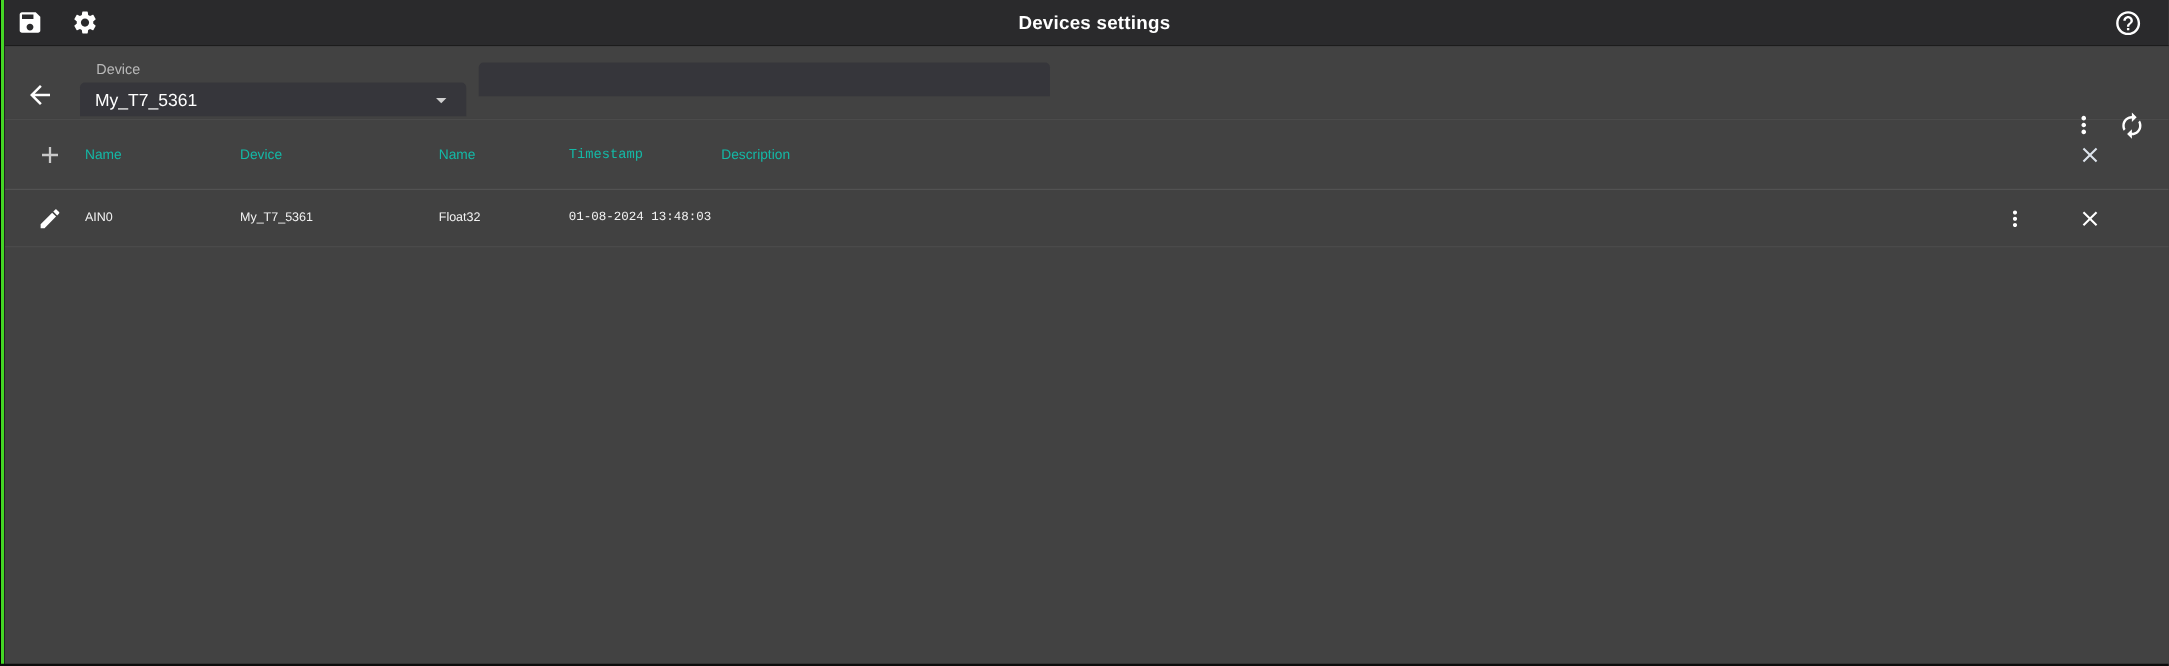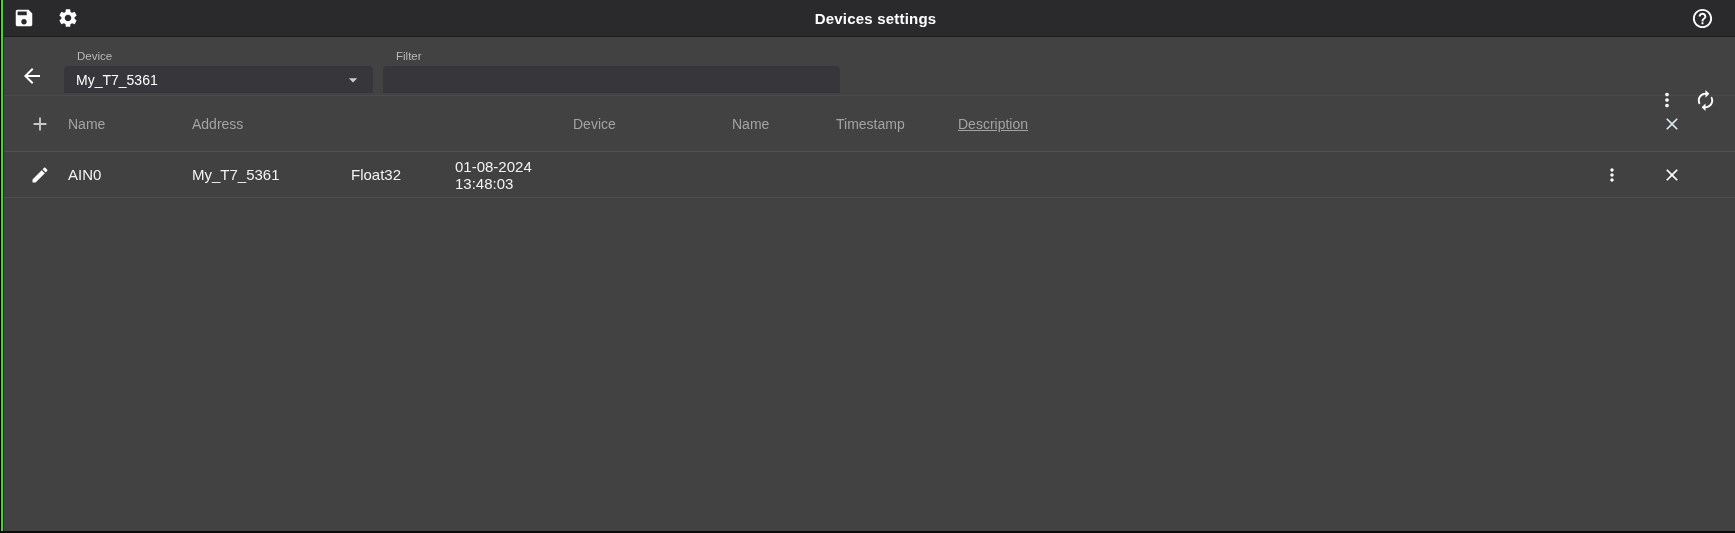--- a/index.html
+++ b/index.html
@@ -70,34 +70,34 @@
 
   
   .grid-row { display: flex; align-items: center; }
   .c-icon  { flex: 0 0 68px;  display: flex; align-items: center; }
   .c-icon .icon-btn { margin-left: 28px; }
   .c-name  { flex: 0 0 124px; }
   .c-addr  { flex: 0 0 381px; }
   .c-dev   { flex: 0 0 159px; }
   .c-type  { flex: 0 0 104px; }
   .c-val   { flex: 0 0 307px; }
-  .c-ts    { flex: 0 0 122px; }
-  .c-desc  { flex: 1 1 auto; overflow: hidden; text-decoration: underline; }
+  .c-ts    { flex: 0 0 122px; font-family: Liberation Mono, monospace; }
+  .c-desc  { flex: 1 1 auto; overflow: hidden; }
   .c-kebab { flex: 0 0 48px; display: flex; justify-content: center; }
   .c-close { flex: 0 0 48px; display: flex; justify-content: center;
              margin-left: 12px; margin-right: 39px; }
 
   .table-header {
-    height: 57px; color: #a3a3a3; font-size: 14px;
+    height: 57px; color: #14b8a6; font-size: 11px;
     border-top: 1px solid #4b4b4b;
     border-bottom: 1px solid #525252;
     background: #424242;
   }
   .table-row {
-    height: 46px; color: #f2f2f2; font-size: 15px;
+    height: 46px; color: #f2f2f2; font-size: 10px;
     border-bottom: 1px solid #4e4e4e;
     background: #414141;
   }
   .table-body-empty { height: 335px; background: #424242; }
 </style>
 </head>
 <body>
 
 <div class="green-edge"></div>
 <div class="bottom-edge"></div>
@@ -142,21 +142,20 @@
       <span class="select-value">My_T7_5361</span>
       <span>
         <svg width="20" height="20" viewBox="0 0 24 24" fill="#cfcfcf">
           <path d="M7 10l5 5 5-5z"></path>
         </svg>
       </span>
     </div>
   </div>
 
   <div class="field field-filter">
-    <label class="field-label">Filter</label>
     <div class="field-box">
       <input class="filter-input" type="text" value="" style="">
     </div>
   </div>
 
   <button class="icon-btn kebab-btn">
     <span>
       <svg width="22" height="22" viewBox="0 0 24 24" fill="#ffffff">
         <path d="M12 8c1.1 0 2-.9 2-2s-.9-2-2-2-2 .9-2 2 .9 2 2 2zm0 2c-1.1 0-2 .9-2 2s.9 2 2 2 2-.9 2-2-.9-2-2-2zm0 6c-1.1 0-2 .9-2 2s.9 2 2 2 2-.9 2-2-.9-2-2-2z"></path>
       </svg>
@@ -175,21 +174,20 @@
   <div class="c-icon">
     <button class="icon-btn">
       <span>
         <svg width="22" height="22" viewBox="0 0 24 24" fill="#c9c9c9">
           <path d="M19 13h-6v6h-2v-6H5v-2h6V5h2v6h6v2z"></path>
         </svg>
       </span>
     </button>
   </div>
   <div class="c-name">Name</div>
-  <div class="c-addr">Address</div>
   <div class="c-dev">Device</div>
   <div class="c-type">Name</div>
   <div class="c-ts">Timestamp</div>
   <div class="c-desc">Description</div>
   <div class="c-kebab"></div>
   <div class="c-close">
     <button class="icon-btn">
       <span>
         <svg width="20" height="20" viewBox="0 0 24 24" fill="#dde4ec">
           <path d="M19 6.41L17.59 5 12 10.59 6.41 5 5 6.41 10.59 12 5 17.59 6.41 19 12 13.41 17.59 19 19 17.59 13.41 12z"></path>

